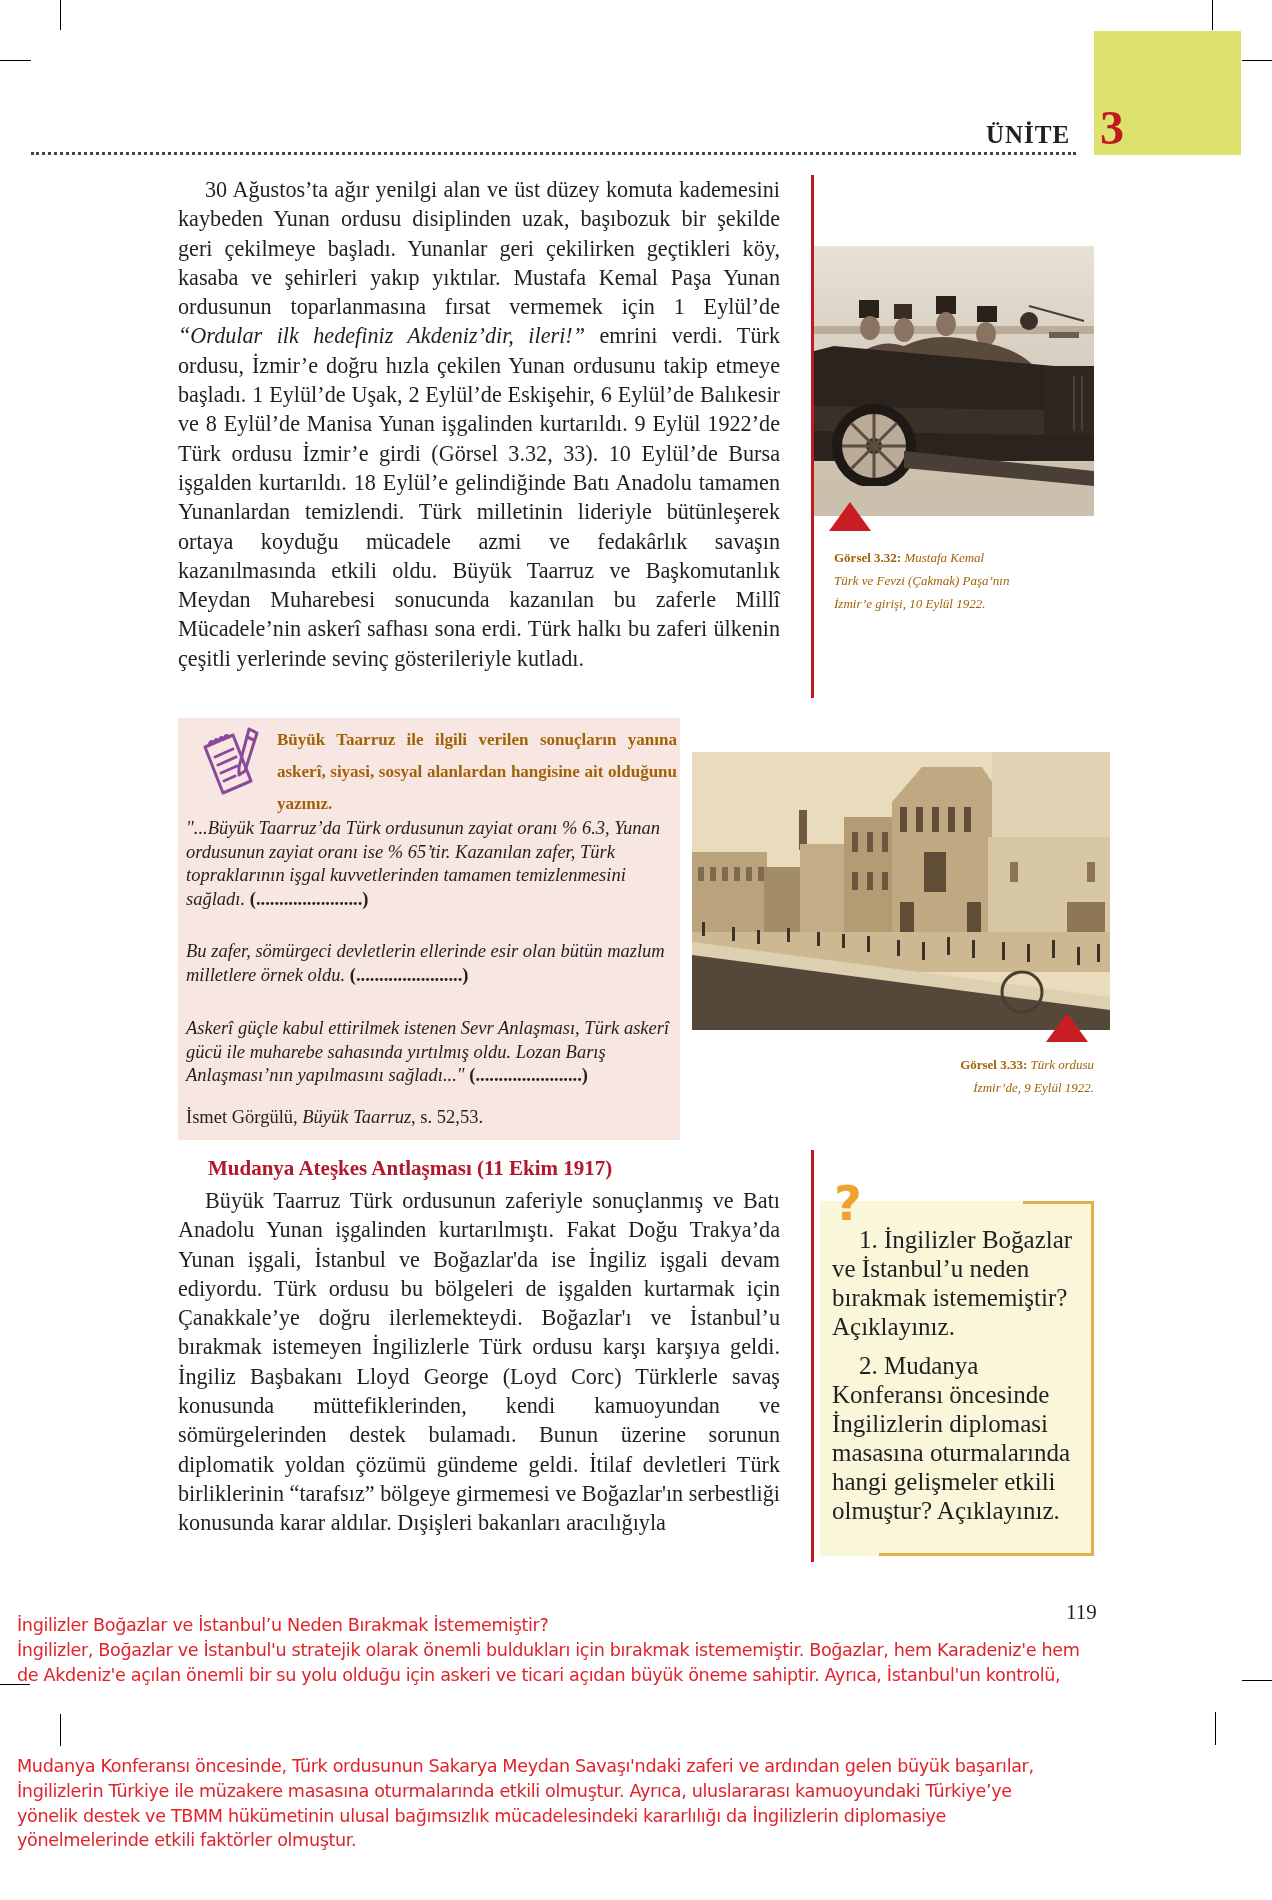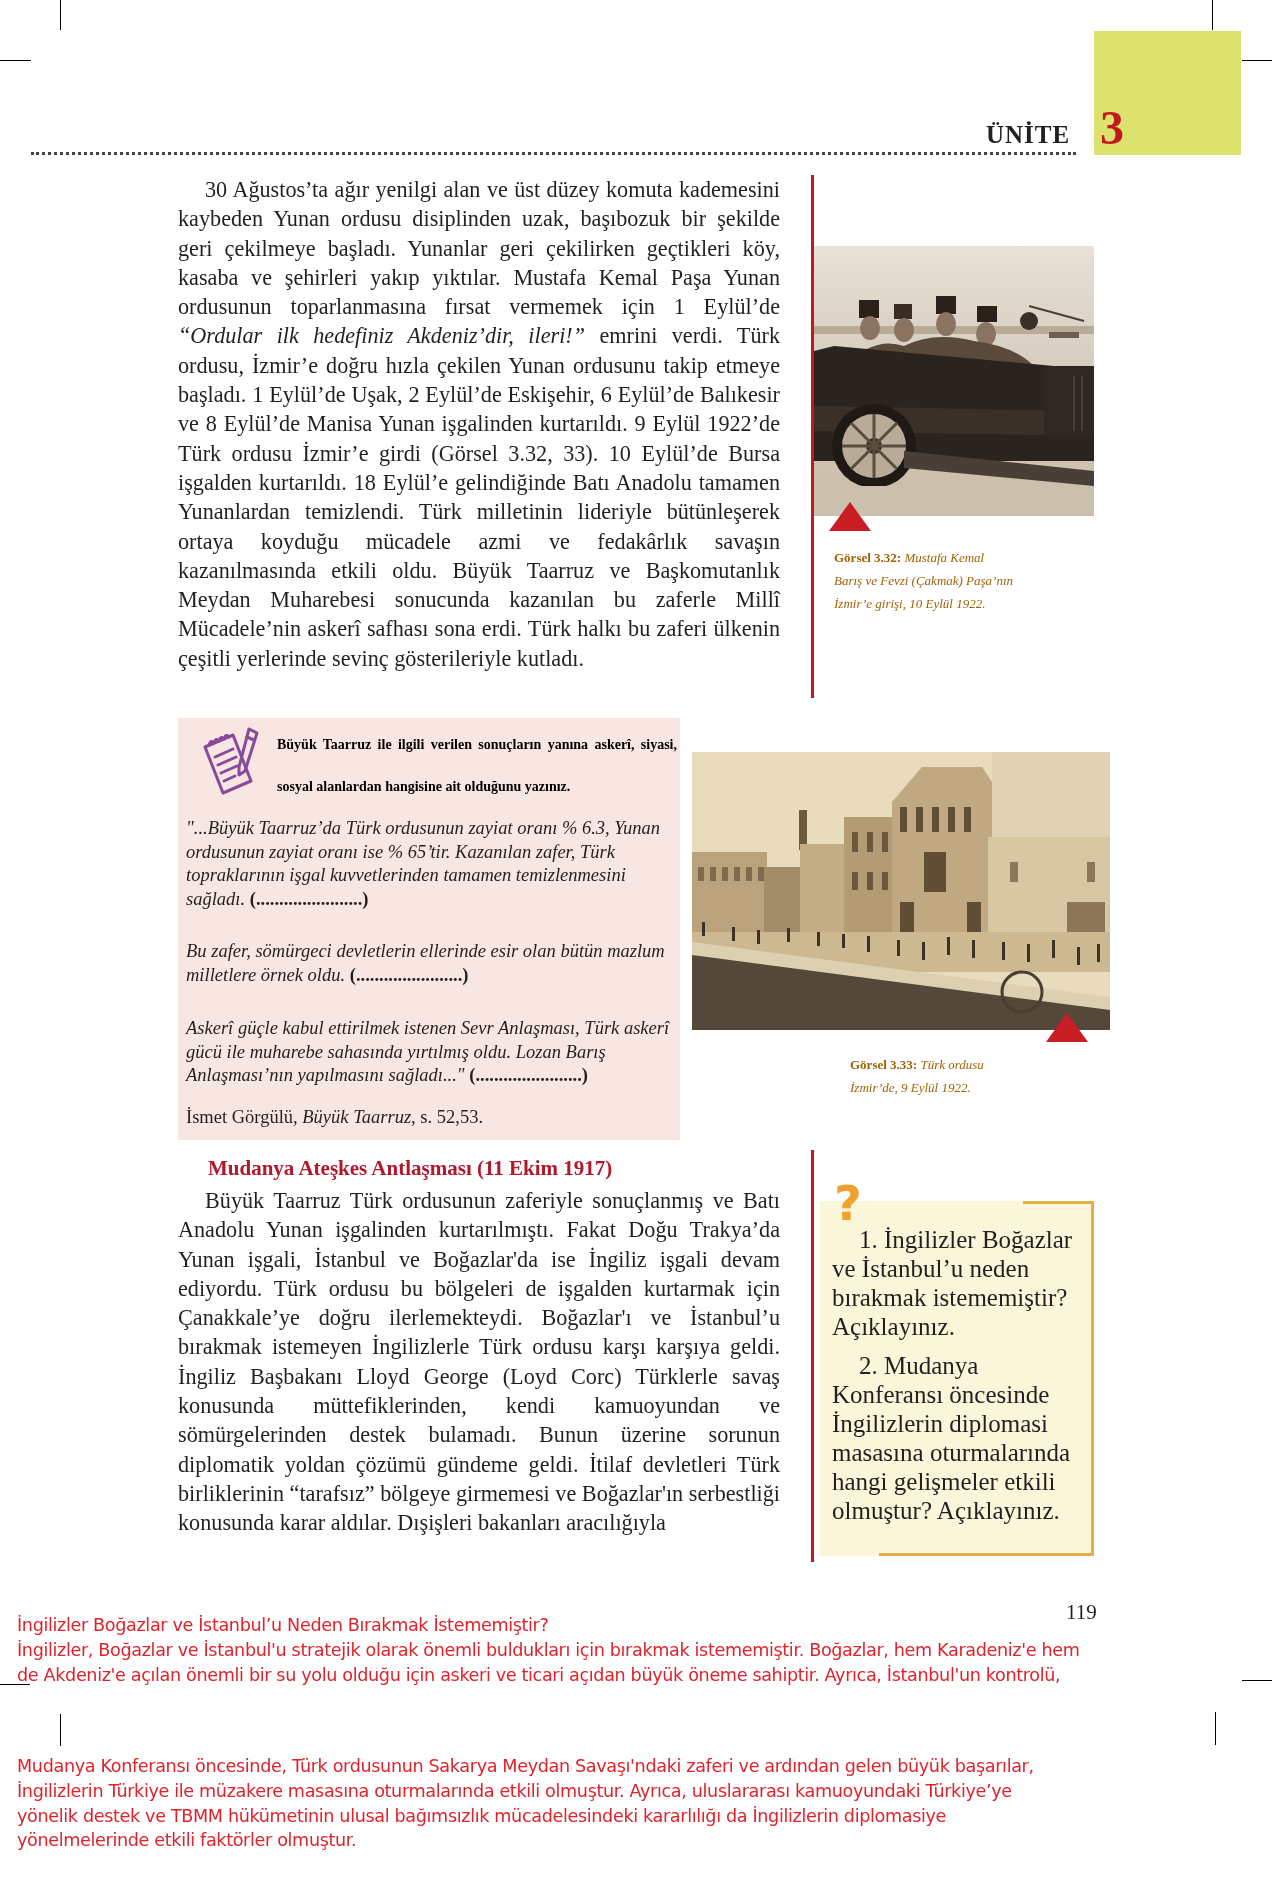--- a/index.html
+++ b/index.html
@@ -33,21 +33,21 @@
     .photo { position: absolute; overflow: hidden; }
     .photo svg { display: block; width: 100%; height: 100%; }
     .triangle { position: absolute; width: 0; height: 0; border-left: 21px solid transparent; border-right: 21px solid transparent; border-bottom: 29px solid #c91d24; }
 
     .caption { position: absolute; font-family: "Liberation Serif", serif; font-size: 13px; line-height: 23px; color: #a16207; }
     .caption .cap-label { font-weight: bold; font-style: normal; }
     .caption .cap-text { font-style: italic; }
 
     
     .activity-box { position: absolute; left: 178px; top: 718px; width: 502px; height: 422px; background: #f8e6e2; }
-    .activity-title { position: absolute; left: 277px; top: 724px; width: 400px; font-family: "Liberation Serif", serif; font-size: 14px; font-weight: bold; line-height: 42px; color: #000000; text-align: justify; }
+    .activity-title { position: absolute; left: 277px; top: 724px; width: 400px; font-family: "Liberation Serif", serif; font-size: 17px; font-weight: bold; line-height: 32px; color: #a16207; text-align: justify; }
     .activity-quote { position: absolute; left: 186px; width: 490px; font-family: "Liberation Serif", serif; font-style: italic; font-size: 18.5px; line-height: 23.5px; color: #231f20; }
     .activity-quote .blank { font-style: normal; font-weight: bold; }
     .activity-source { position: absolute; left: 186px; top: 1106px; font-family: "Liberation Serif", serif; font-size: 18.5px; line-height: 23px; color: #231f20; }
     .activity-source em { font-style: italic; }
 
     .section-heading { position: absolute; left: 208px; top: 1155px; font-family: "Liberation Serif", serif; font-size: 21px; font-weight: bold; color: #b3172c; line-height: 26px; }
 
     
     .question-box { position: absolute; left: 820px; top: 1201px; width: 274px; height: 355px; background: #f9f6d9; }
     .qb-top-border { position: absolute; left: 1023px; top: 1201px; width: 71px; height: 3px; background: #e2b04a; }
@@ -129,21 +129,21 @@
     <path d="M90 205 L280 225 L280 240 L90 222 Z" fill="#4a3f36"></path>
     <rect y="240" width="280" height="30" fill="#cbbfad"></rect>
 
     <circle cx="215" cy="75" r="9" fill="#3a3028"></circle>
     <line x1="215" y1="60" x2="270" y2="75" stroke="#4a3f36" stroke-width="2"></line>
   </svg>
 </div>
 <div class="triangle" style="left:829px;top:502px;"></div>
 <div class="caption" style="left:834px;top:546px;width:270px;">
   <div><span class="cap-label">Görsel 3.32:</span> <span class="cap-text">Mustafa Kemal</span></div>
-  <div class="cap-text">Barış ve Fevzi (Çakmak) Paşa’nın</div>
+  <div class="cap-text">Türk ve Fevzi (Çakmak) Paşa’nın</div>
   <div class="cap-text">İzmir’e girişi, 10 Eylül 1922.</div>
 </div>
 
 <div class="activity-box"></div>
 <div class="abs" style="left:199px;top:725px;width:66px;height:70px;">
   <svg viewBox="0 0 66 70" width="66" height="70" fill="none" stroke="#8a4a9c" stroke-width="3" stroke-linejoin="round" stroke-linecap="round">
     <path d="M6 22 L34 10 L52 56 L24 68 Z"></path>
     <path d="M10 20 q2 -6 5 -2 q2 -6 5 -2 q2 -6 5 -2 q2 -6 5 -2"></path>
     <line x1="16" y1="32" x2="34" y2="24"></line>
     <line x1="19" y1="40" x2="37" y2="32"></line>
@@ -231,21 +231,21 @@
         <rect x="385" y="195" width="3" height="18"></rect>
         <rect x="405" y="192" width="3" height="18"></rect>
     </g>
 
     <path d="M0 195 L418 255 L418 278 L0 278 Z" fill="#55483a"></path>
     <path d="M0 190 L418 245 L418 258 L0 203 Z" fill="#ddd0b1"></path>
     <circle cx="330" cy="240" r="20" fill="none" stroke="#4a3e30" stroke-width="3"></circle>
   </svg>
 </div>
 <div class="triangle" style="left:1046px;top:1013px;"></div>
-<div class="caption" style="left:850px;top:1053px;width:244px;">
+<div class="caption" style="left:850px;top:1053px;width:244px;text-align:right;">
   <div><span class="cap-label">Görsel 3.33:</span> <span class="cap-text">Türk ordusu</span></div>
   <div class="cap-text">İzmir’de, 9 Eylül 1922.</div>
 </div>
 
 <div class="section-heading">Mudanya Ateşkes Antlaşması (11 Ekim 1917)</div>
 
 <div class="body-text" style="top:1186px;">
   <p>Büyük Taarruz Türk ordusunun zaferiyle sonuçlanmış ve Batı Anadolu Yunan işgalinden kurtarılmıştı. Fakat Doğu Trakya’da Yunan işgali, İstanbul ve Boğazlar'da ise İngiliz işgali devam ediyordu. Türk ordusu bu bölgeleri de işgalden kurtarmak için Çanakkale’ye doğru ilerlemekteydi. Boğazlar'ı ve İstanbul’u bırakmak istemeyen İngilizlerle Türk ordusu karşı karşıya geldi. İngiliz Başbakanı Lloyd George (Loyd Corc)  Türklerle savaş konusunda müttefiklerinden, kendi kamuoyundan ve sömürgelerinden destek bulamadı. Bunun üzerine sorunun diplomatik yoldan çözümü gündeme geldi. İtilaf devletleri Türk birliklerinin “tarafsız” bölgeye girmemesi ve Boğazlar'ın serbestliği konusunda karar aldılar. Dışişleri bakanları aracılığıyla</p>
 </div>
 <div class="red-rule" style="top:1150px;height:412px;"></div>

